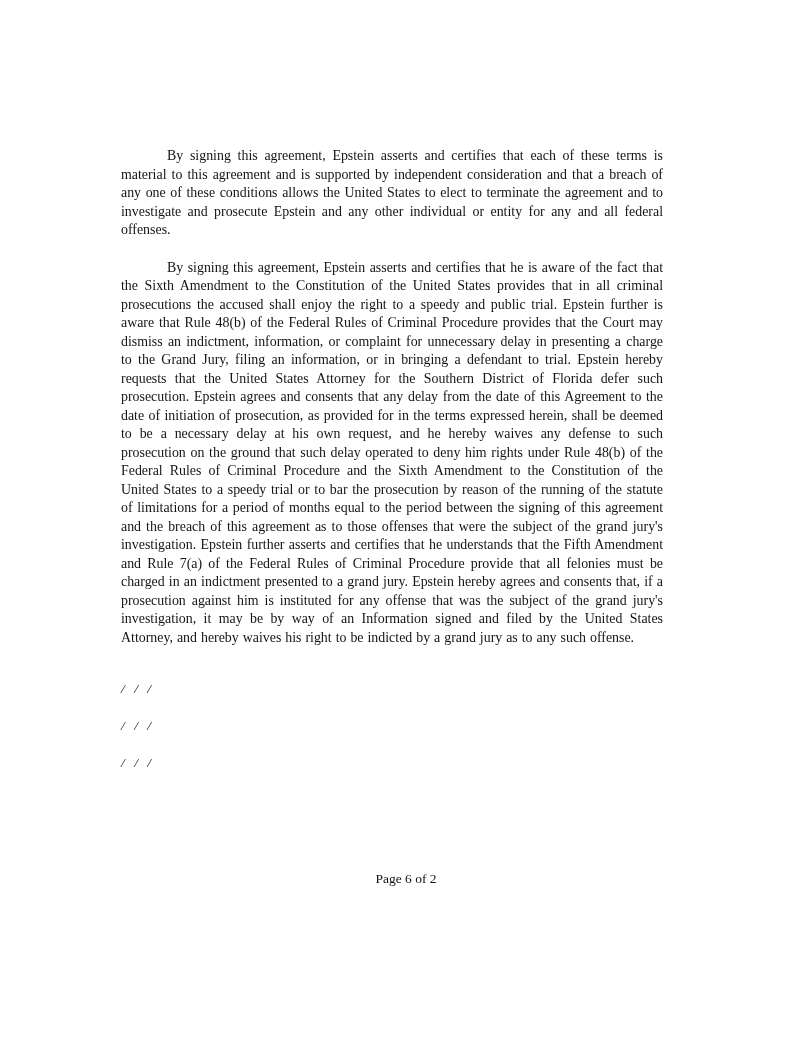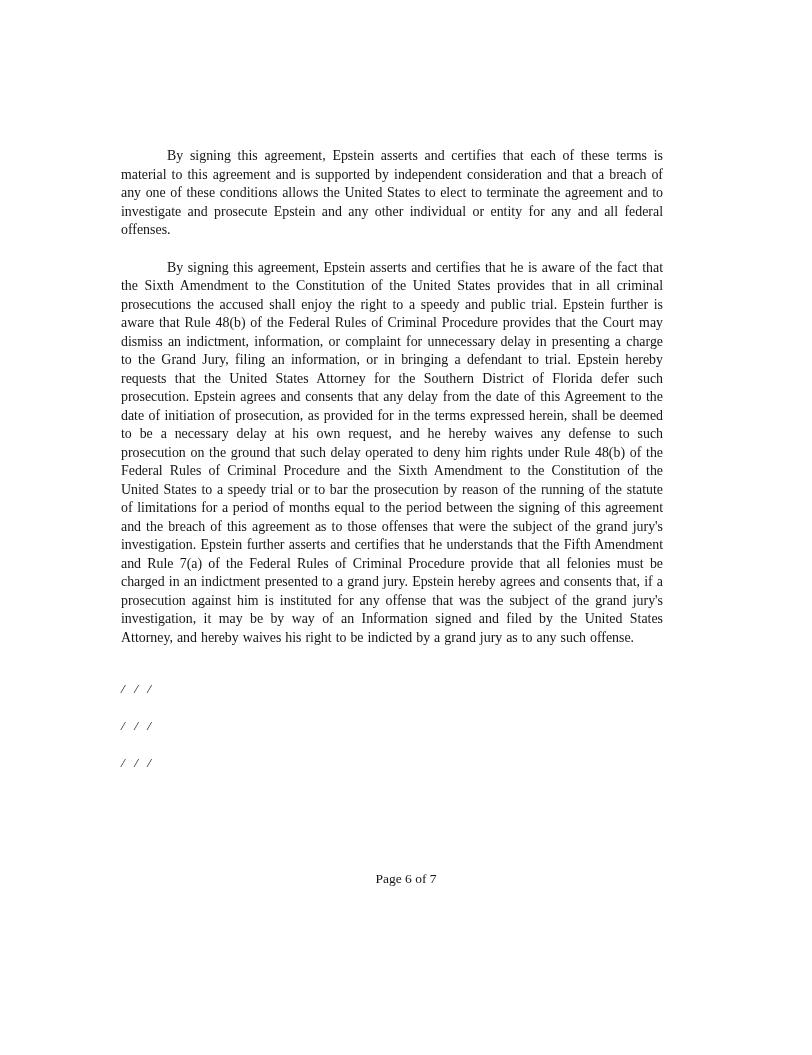--- a/index.html
+++ b/index.html
@@ -56,14 +56,14 @@
 <div class="page">
   <div class="content">
     <p class="para">By signing this agreement, Epstein asserts and certifies that each of these terms is material to this agreement and is supported by independent consideration and that a breach of any one of these conditions allows the United States to elect to terminate the agreement and to investigate and prosecute Epstein and any other individual or entity for any and all federal offenses.</p>
     <p class="para">By signing this agreement, Epstein asserts and certifies that he is aware of the fact that the Sixth Amendment to the Constitution of the United States provides that in all criminal prosecutions the accused shall enjoy the right to a speedy and public trial.  Epstein further is aware that Rule 48(b) of the Federal Rules of Criminal Procedure provides that the Court may dismiss an indictment, information, or complaint for unnecessary delay in presenting a charge to the Grand Jury, filing an information, or in bringing a defendant to trial.  Epstein hereby requests that the United States Attorney for the Southern District of Florida defer such prosecution.  Epstein agrees and consents that any delay from the date of this Agreement to the date of initiation of prosecution, as provided for in the terms expressed herein, shall be deemed to be a necessary delay at his own request, and he hereby waives any defense to such prosecution on the ground that such delay operated to deny him rights under Rule 48(b) of the Federal Rules of Criminal Procedure and the Sixth Amendment to the Constitution of the United States to a speedy trial or to bar the prosecution by reason of the running of the statute of limitations for a period of months equal to the period between the signing of this agreement and the breach of this agreement as to those offenses that were the subject of the grand jury's investigation.  Epstein further asserts and certifies that he understands that the Fifth Amendment and Rule 7(a) of the Federal Rules of Criminal Procedure provide that all felonies must be charged in an indictment presented to a grand jury.  Epstein hereby agrees and consents that, if a prosecution against him is instituted for any offense that was the subject of the grand jury's investigation, it may be by way of an Information signed and filed by the United States Attorney, and hereby waives his right to be indicted by a grand jury as to any such offense.</p>
     <div class="markers">
       <div class="marker">/ / /</div>
       <div class="marker">/ / /</div>
       <div class="marker">/ / /</div>
     </div>
   </div>
-  <div class="footer">Page 6 of  7</div>
+  <div class="footer">Page 6 of  2</div>
 </div>
 
 </body></html>

